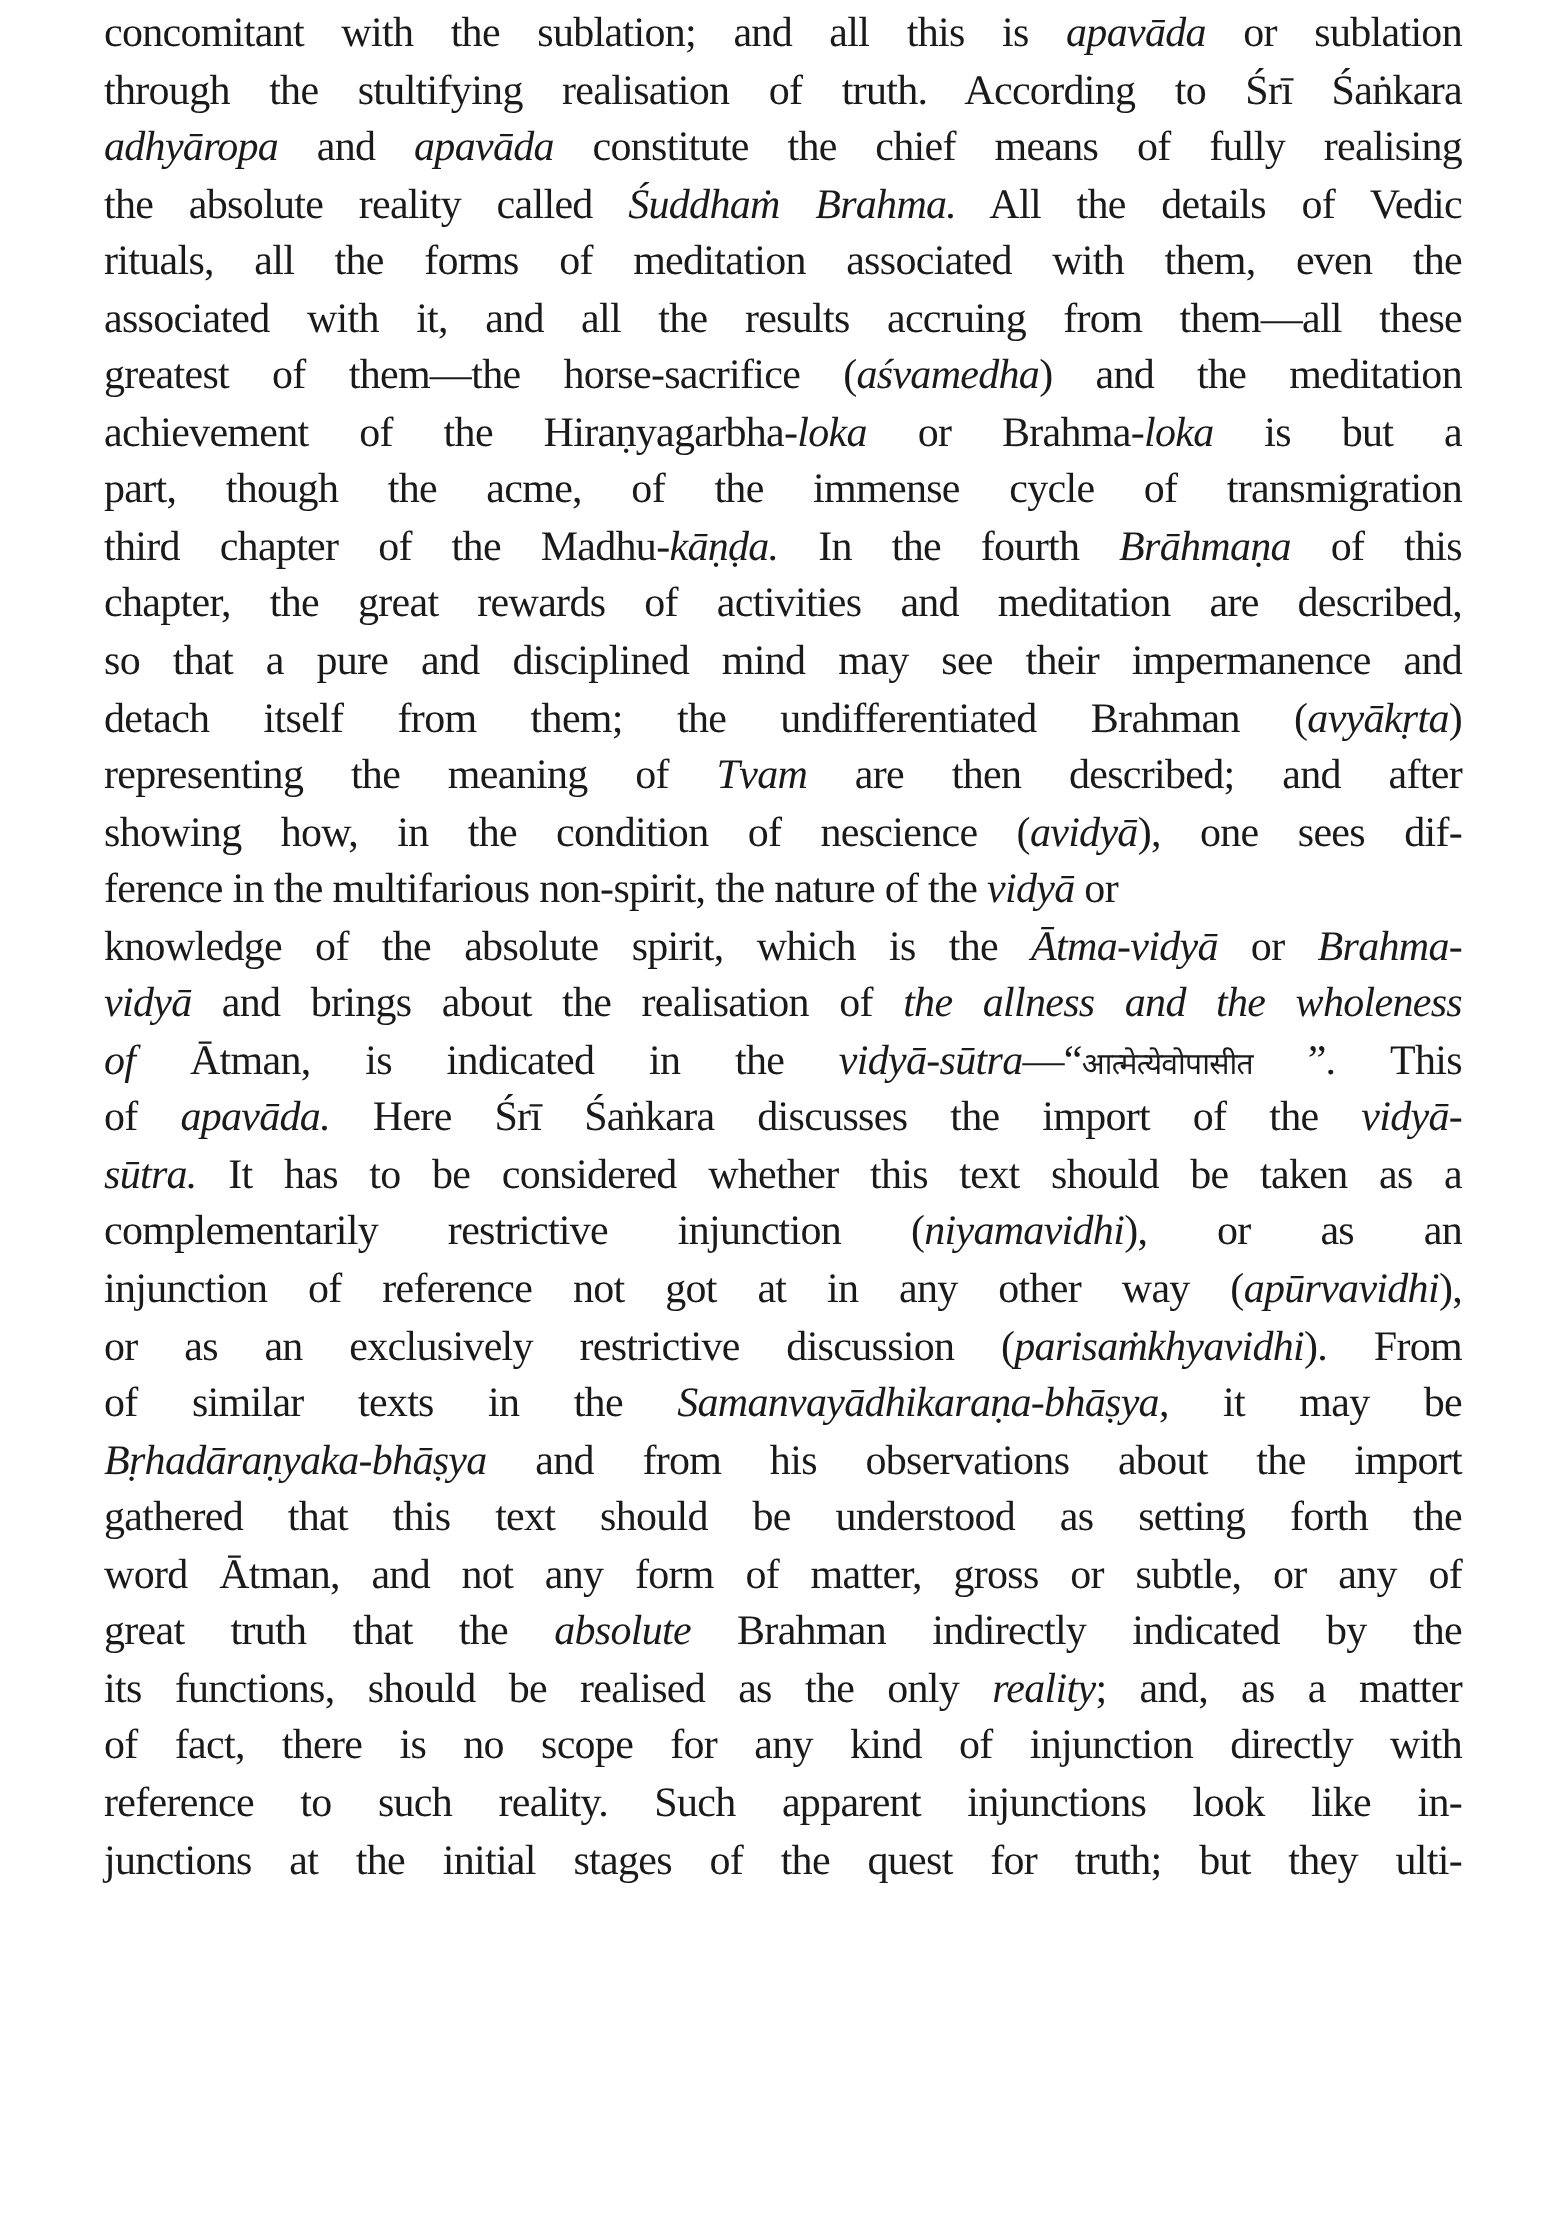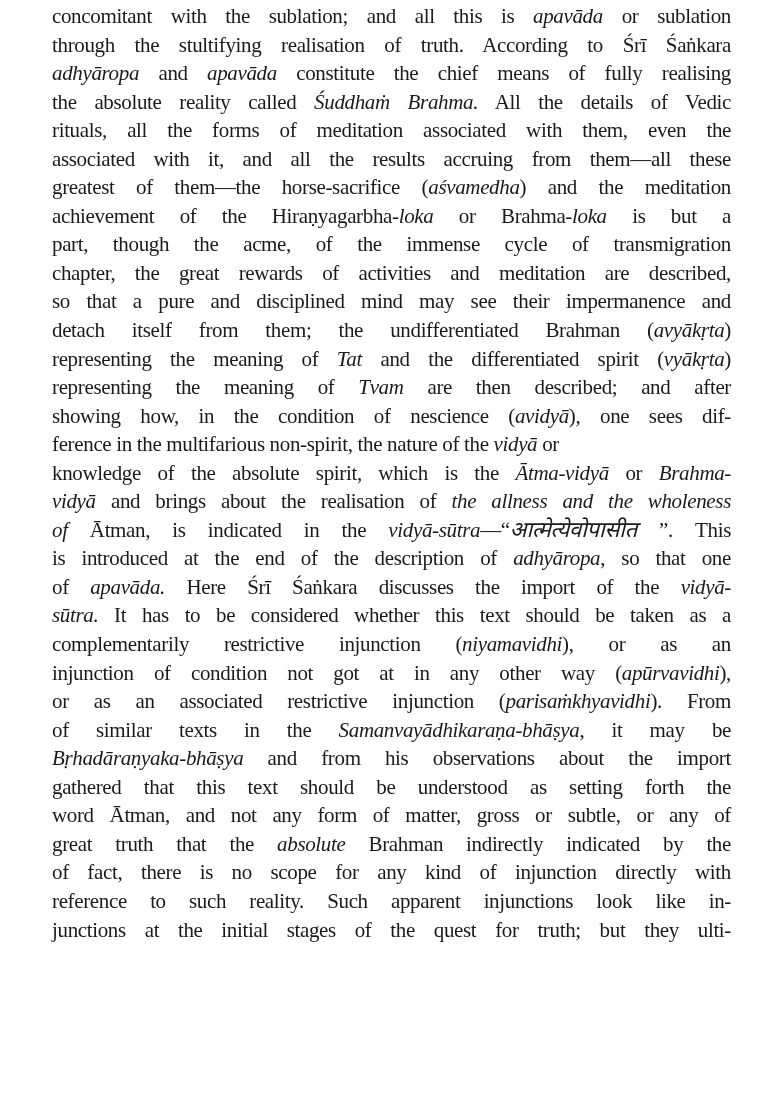--- a/index.html
+++ b/index.html
@@ -29,54 +29,53 @@
     white-space: nowrap;
     text-align: justify;
     text-align-last: justify;
     overflow: visible;
   }
   .it {
     font-style: italic;
   }
   .deva {
     font-family: "DejaVu Sans", sans-serif;
-    font-size: 22px;
-    font-style: italic;
+    font-size: 15px;
   }
 </style>
 </head>
 <body>
 
 <div class="page" id="page">
     <div class="line"><span>concomitant with the sublation; and all this is </span><span class="it">apavāda</span><span> or sublation</span></div>
     <div class="line"><span>through the stultifying realisation of truth.  According to Śrī Śaṅkara</span></div>
     <div class="line"><span class="it">adhyāropa</span><span> and </span><span class="it">apavāda</span><span> constitute the chief means of fully realising</span></div>
     <div class="line"><span>the absolute reality called </span><span class="it">Śuddhaṁ Brahma.</span><span>  All the details of Vedic</span></div>
     <div class="line"><span>rituals, all the forms of meditation associated with them, even the</span></div>
     <div class="line"><span>associated with it, and all the results accruing from them—all these</span></div>
     <div class="line"><span>greatest of them—the horse-sacrifice (</span><span class="it">aśvamedha</span><span>) and the meditation</span></div>
     <div class="line"><span>achievement of the Hiraṇyagarbha-</span><span class="it">loka</span><span> or Brahma-</span><span class="it">loka</span><span> is but a</span></div>
     <div class="line"><span>part, though the acme, of the immense cycle of transmigration</span></div>
+    <div class="line"><span>third chapter of the Madhu-</span><span class="it">kāṇḍa.</span><span>  In the fourth </span><span class="it">Brāhmaṇa</span><span> of this</span></div>
     <div class="line"><span>chapter, the great rewards of activities and meditation are described,</span></div>
     <div class="line"><span>so that a pure and disciplined mind may see their impermanence and</span></div>
     <div class="line"><span>detach itself from them; the undifferentiated Brahman (</span><span class="it">avyākṛta</span><span>)</span></div>
-    <div class="line"><span>representing the meaning of </span><span class="it">Tat</span><span> and the differentiated spirit (</span><span class="it">vyākṛta</span><span>)</span></div>
     <div class="line"><span>representing the meaning of </span><span class="it">Tvam</span><span> are then described; and after</span></div>
     <div class="line"><span>showing how, in the condition of nescience (</span><span class="it">avidyā</span><span>), one sees dif-</span></div>
     <div class="line"><span style="display: inline-block; transform-origin: left center; transform: scaleX(0.999977);"><span>ference in the multifarious non-spirit, the nature of the </span><span class="it">vidyā</span><span> or</span></span></div>
     <div class="line"><span>knowledge of the absolute spirit, which is the </span><span class="it">Ātma-vidyā</span><span> or </span><span class="it">Brahma-</span></div>
     <div class="line"><span class="it">vidyā</span><span> and brings about the realisation of </span><span class="it">the allness and the wholeness</span></div>
     <div class="line"><span class="it">of</span><span> Ātman, is indicated in the </span><span class="it">vidyā-sūtra</span><span>—“</span><span class="deva">आत्मेत्येवोपासीत</span><span> ”.   This</span></div>
-    <div class="line"><span>is introduced at the end of the description of </span><span class="it">adhyāropa</span><span>, so that one</span></div>
     <div class="line"><span>of </span><span class="it">apavāda.</span><span>  Here Śrī Śaṅkara discusses the import of the </span><span class="it">vidyā-</span></div>
     <div class="line"><span class="it">sūtra.</span><span>  It has to be considered whether this text should be taken as a</span></div>
     <div class="line"><span>complementarily restrictive injunction (</span><span class="it">niyamavidhi</span><span>), or as an</span></div>
-    <div class="line"><span>injunction of condition not got at in any other way (</span><span class="it">apūrvavidhi</span><span>),</span></div>
-    <div class="line"><span>or as an associated restrictive injunction (</span><span class="it">parisaṁkhyavidhi</span><span>).  From</span></div>
+    <div class="line"><span>injunction of reference not got at in any other way (</span><span class="it">apūrvavidhi</span><span>),</span></div>
+    <div class="line"><span>or as an exclusively restrictive discussion (</span><span class="it">parisaṁkhyavidhi</span><span>).  From</span></div>
     <div class="line"><span>of similar texts in the </span><span class="it">Samanvayādhikaraṇa-bhāṣya</span><span>, it may be</span></div>
     <div class="line"><span class="it">Bṛhadāraṇyaka-bhāṣya</span><span> and from his observations about the import</span></div>
     <div class="line"><span>gathered that this text should be understood as setting forth the</span></div>
     <div class="line"><span>word Ātman, and not any form of matter, gross or subtle, or any of</span></div>
     <div class="line"><span>great truth that the </span><span class="it">absolute</span><span> Brahman indirectly indicated by the</span></div>
+    <div class="line"><span>its functions, should be realised as the only </span><span class="it">reality</span><span>; and, as a matter</span></div>
     <div class="line"><span>of fact, there is no scope for any kind of injunction directly with</span></div>
     <div class="line"><span>reference to such reality.  Such apparent injunctions look like in-</span></div>
     <div class="line"><span>junctions at the initial stages of the quest for truth; but they ulti-</span></div>
   </div>
 
 </body></html>

